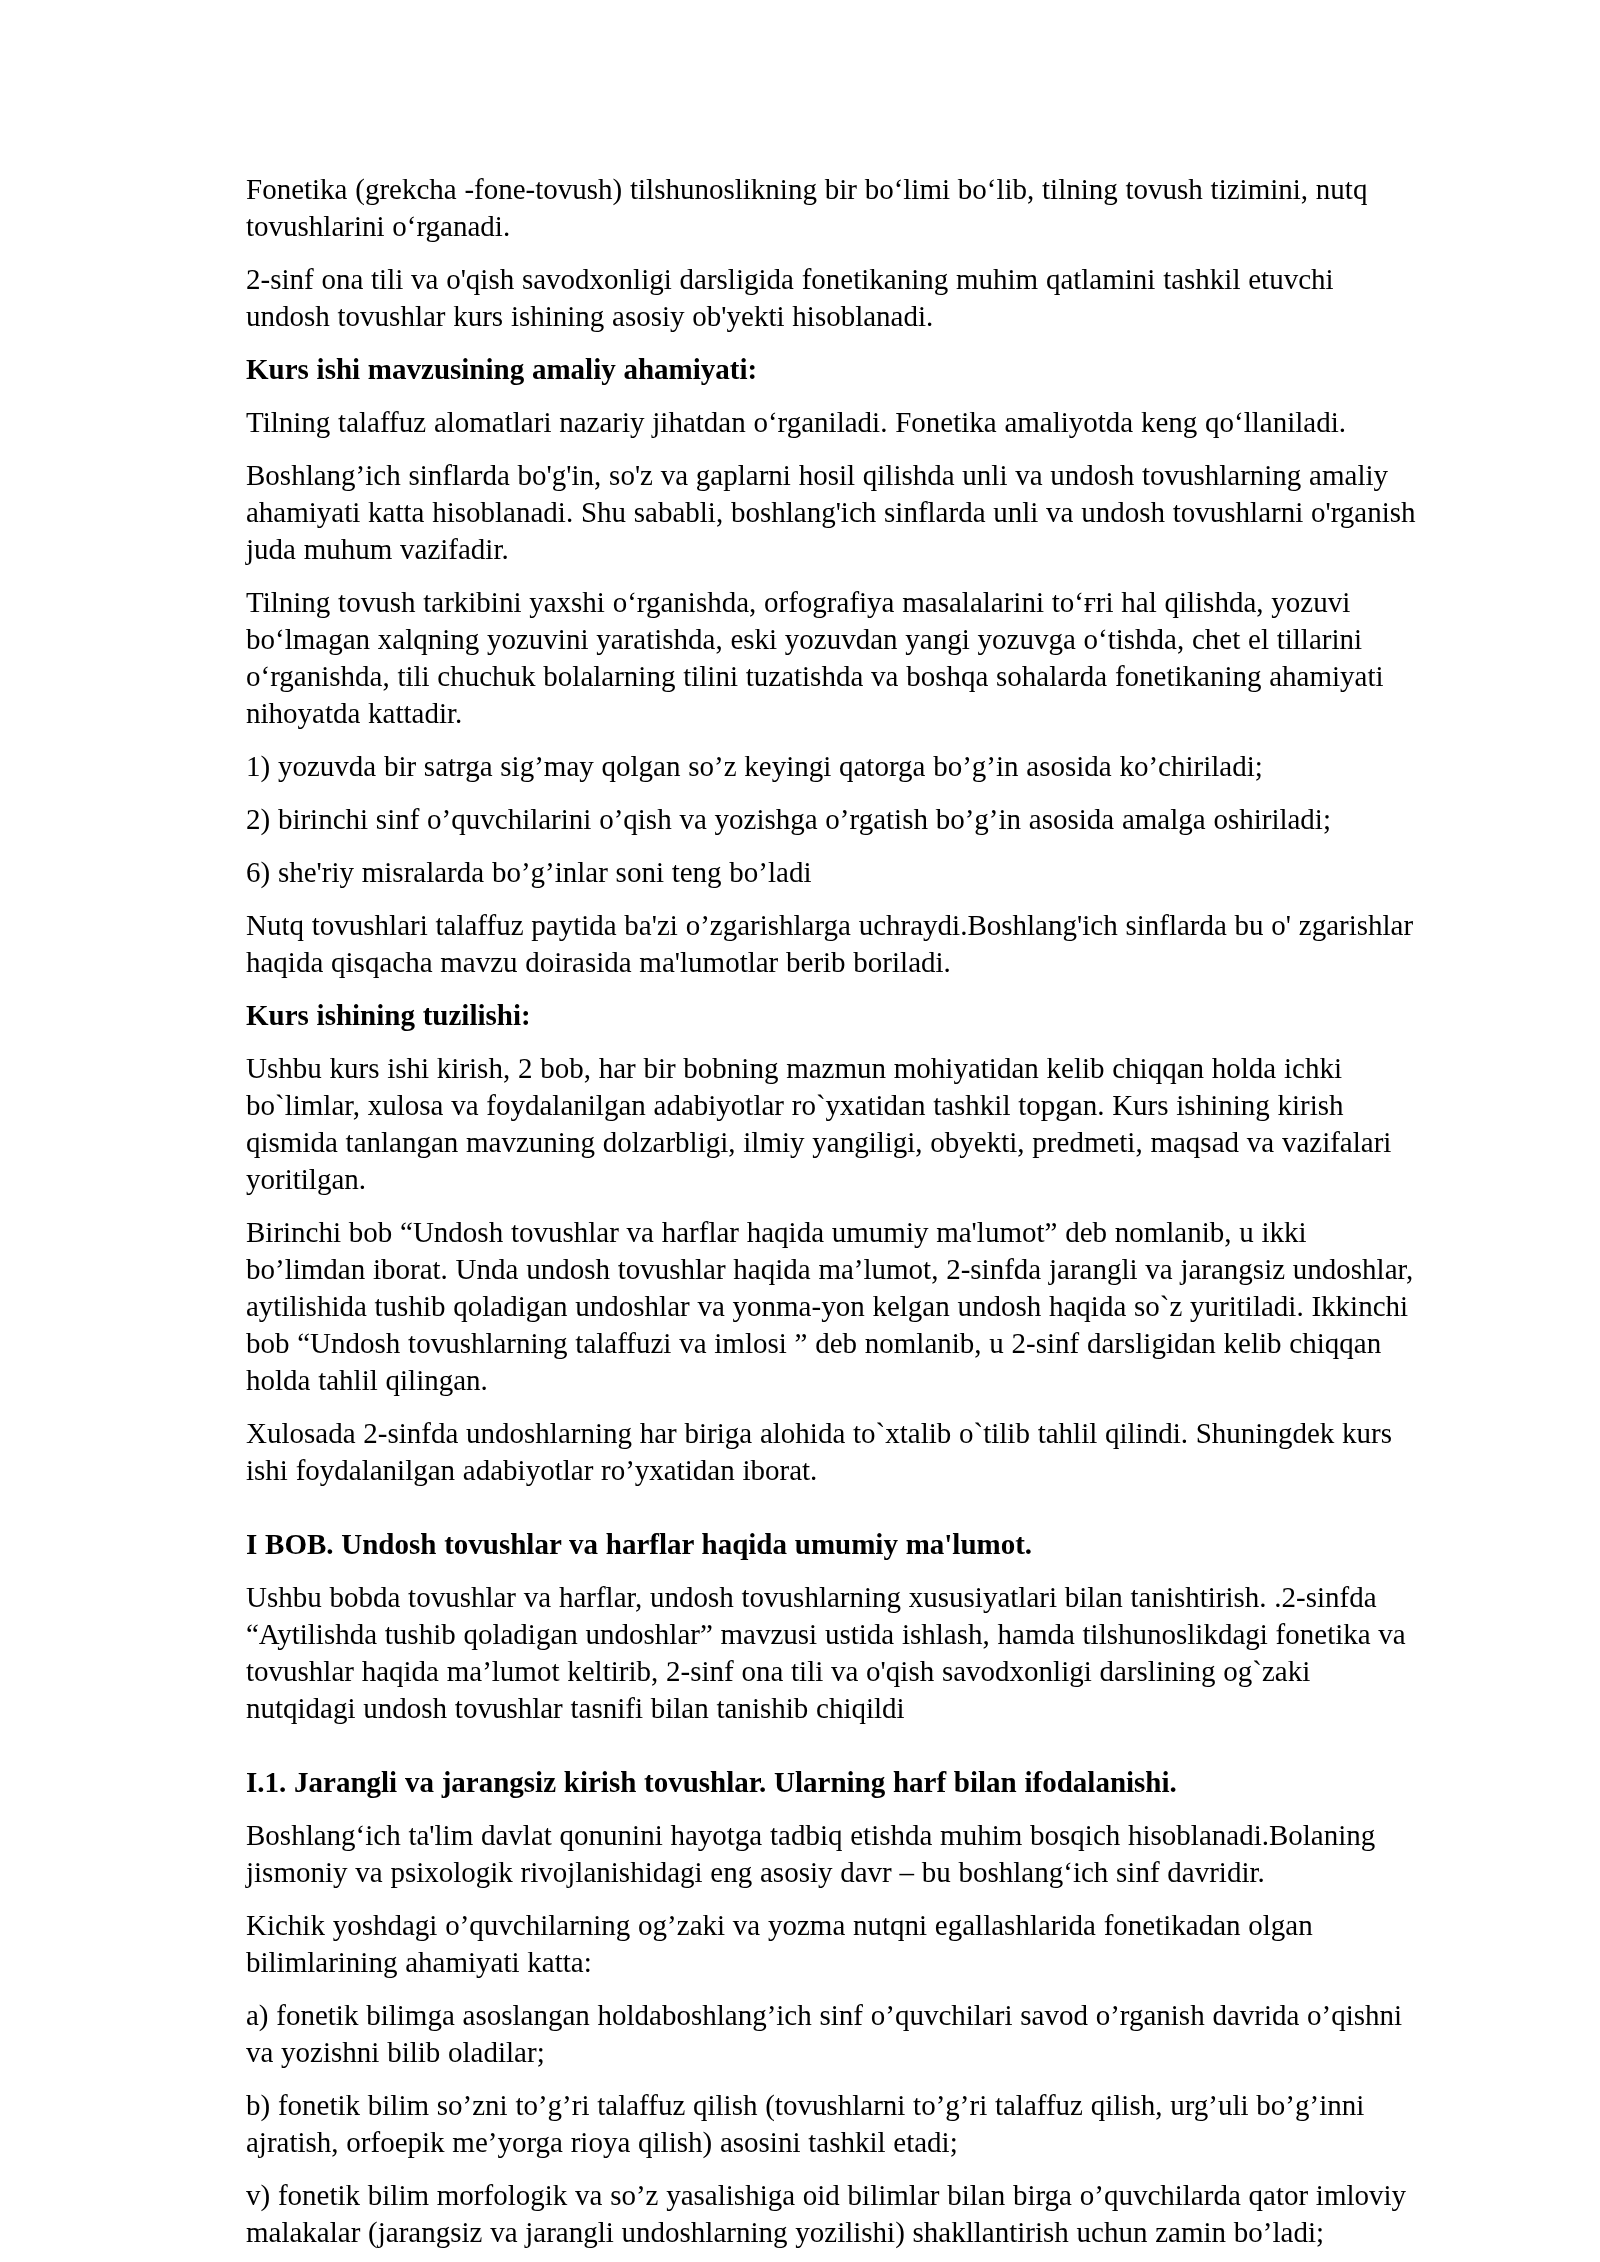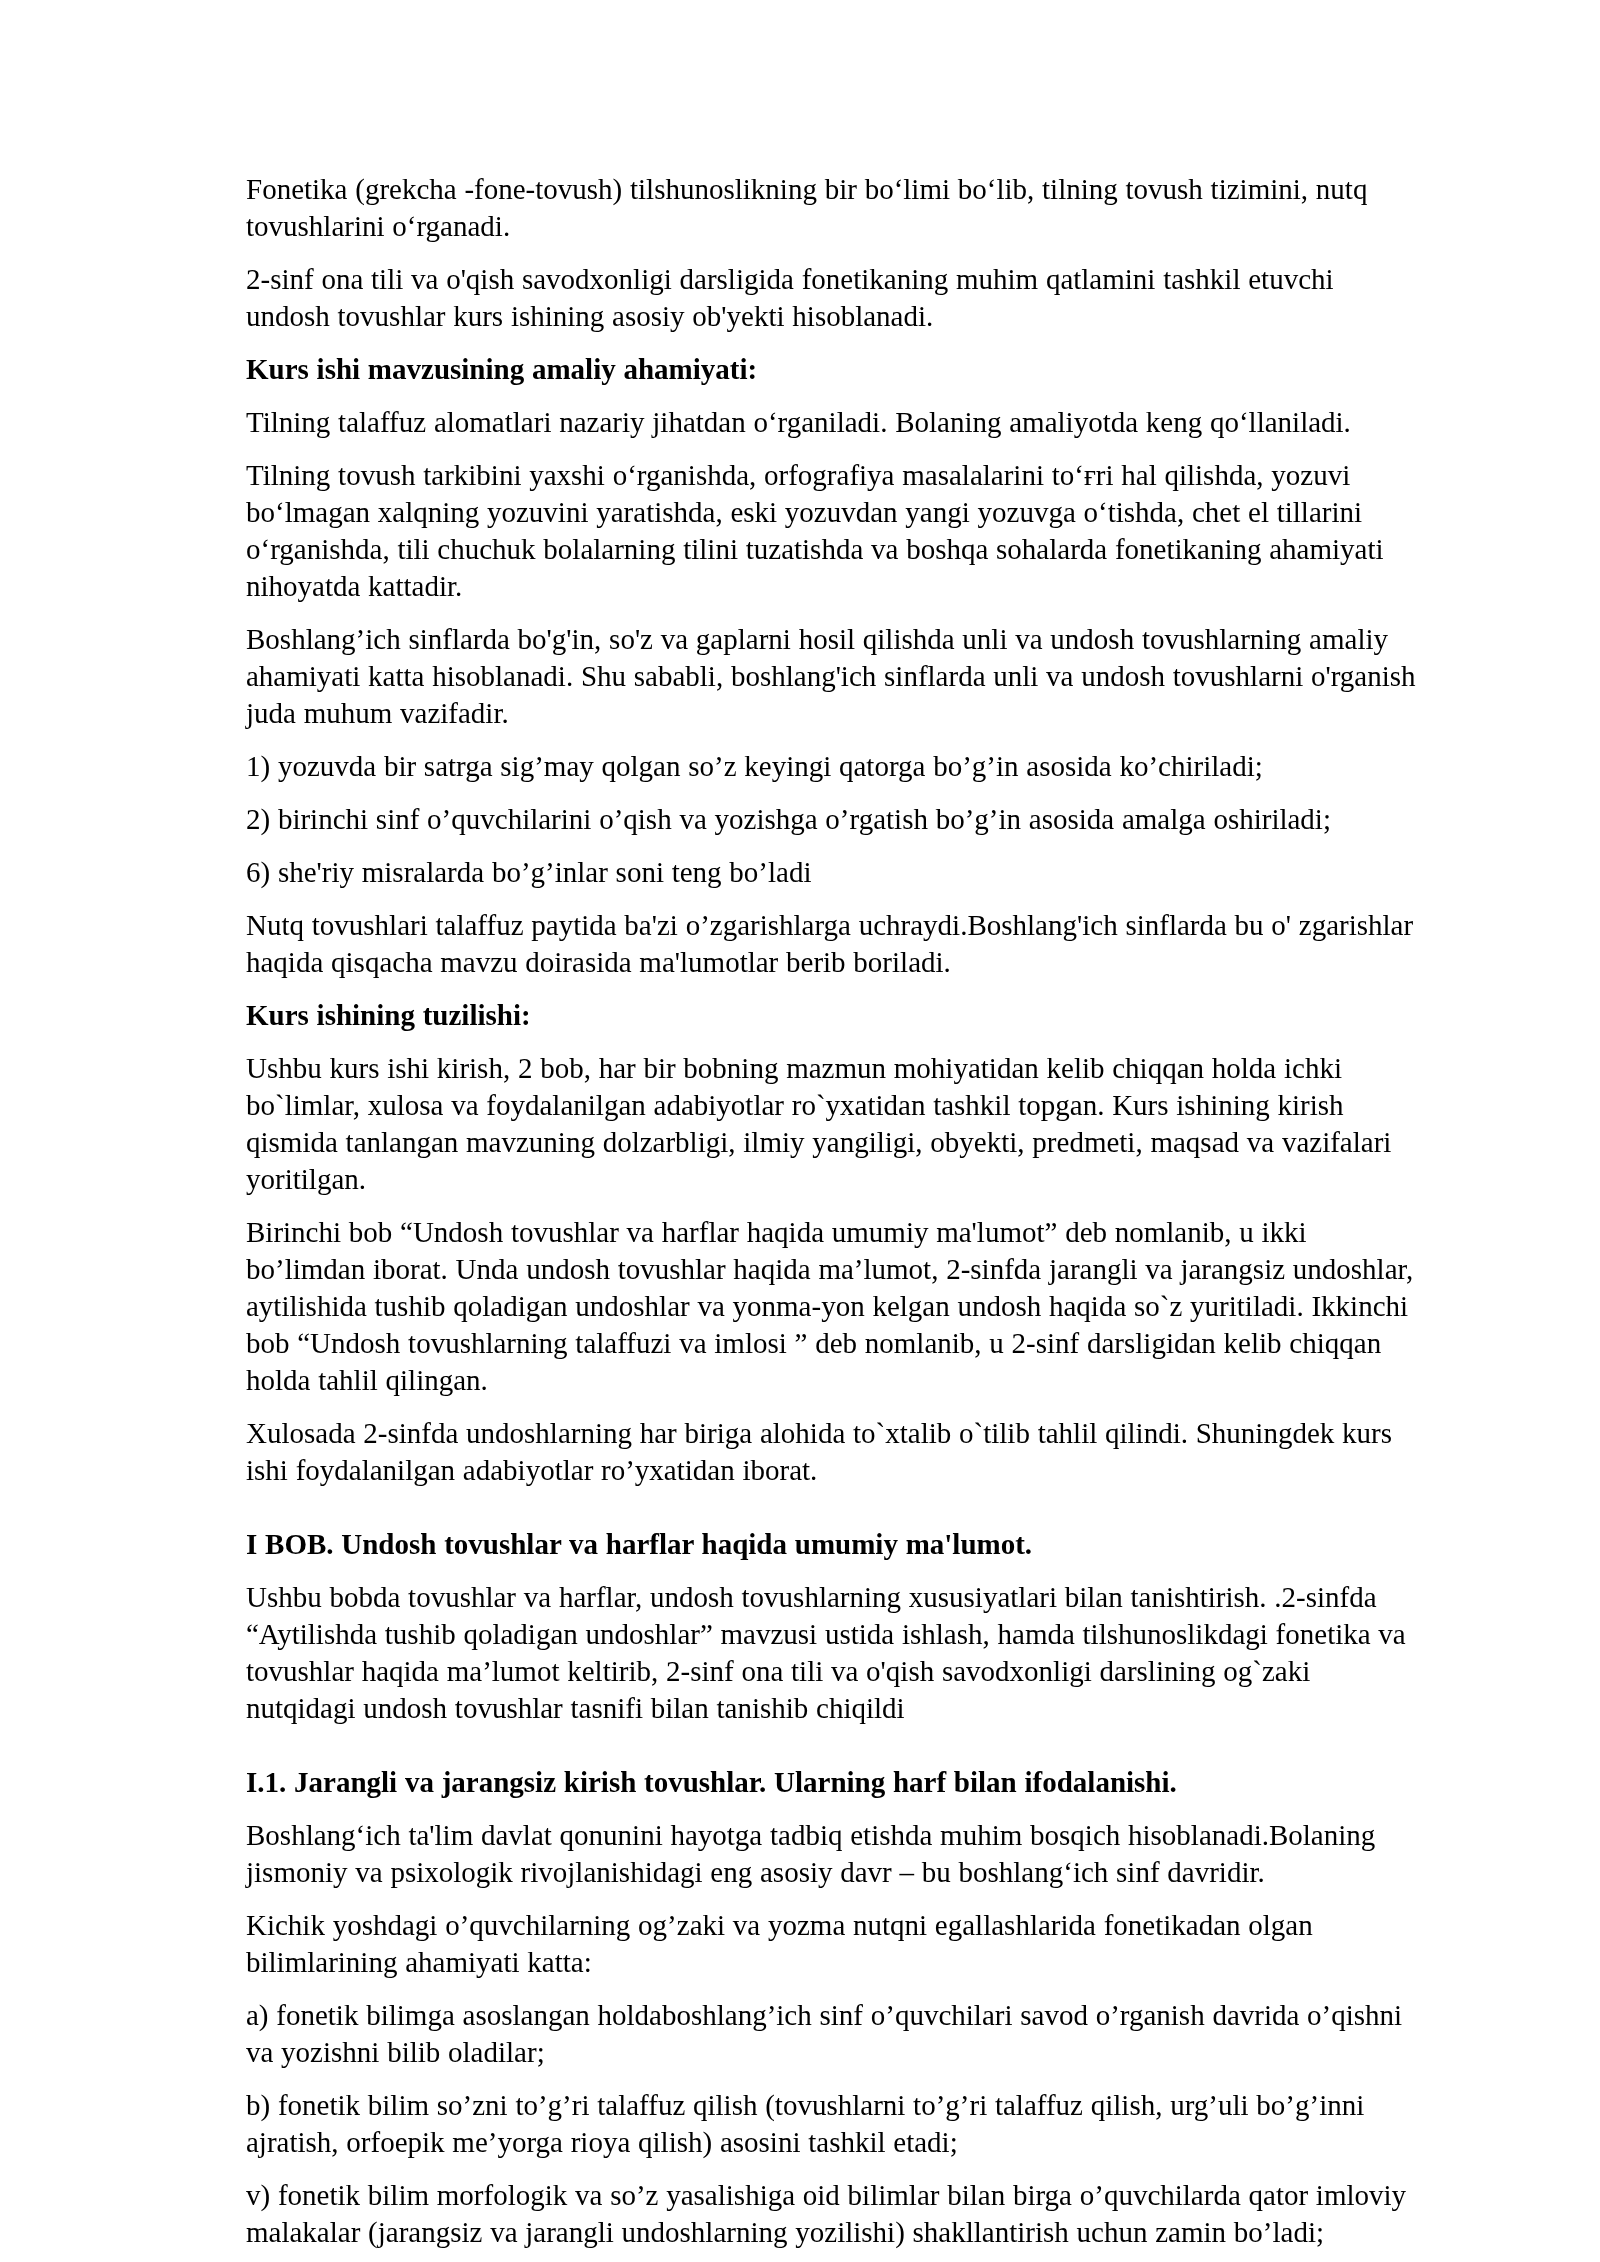--- a/index.html
+++ b/index.html
@@ -38,23 +38,23 @@
     margin-top: 37px;
   }
 </style>
 </head>
 <body>
 
 <div class="page">
   <p>Fonetika (grekcha -fone-tovush) tilshunoslikning bir bo‘limi bo‘lib, tilning tovush tizimini, nutq tovushlarini o‘rganadi.</p>
   <p>2-sinf ona tili va o'qish savodxonligi darsligida fonetikaning muhim qatlamini tashkil etuvchi undosh tovushlar kurs ishining asosiy ob'yekti hisoblanadi.</p>
   <p class="heading">Kurs ishi mavzusining amaliy ahamiyati:</p>
-  <p>Tilning talaffuz alomatlari nazariy jihatdan o‘rganiladi. Bolaning amaliyotda keng qo‘llaniladi.</p>
+  <p>Tilning talaffuz alomatlari nazariy jihatdan o‘rganiladi. Fonetika amaliyotda keng qo‘llaniladi.</p>
+  <p>Boshlang’ich sinflarda bo'g'in, so'z va gaplarni hosil qilishda unli va undosh tovushlarning amaliy ahamiyati katta hisoblanadi. Shu sababli, boshlang'ich sinflarda unli va undosh tovushlarni o'rganish juda muhum vazifadir.</p>
   <p>Tilning tovush tarkibini yaxshi o‘rganishda, orfografiya masalalarini to‘ғri hal qilishda, yozuvi bo‘lmagan xalqning yozuvini yaratishda, eski yozuvdan yangi yozuvga o‘tishda, chet el tillarini o‘rganishda, tili chuchuk bolalarning tilini tuzatishda va boshqa sohalarda fonetikaning ahamiyati nihoyatda kattadir.</p>
-  <p>Boshlang’ich sinflarda bo'g'in, so'z va gaplarni hosil qilishda unli va undosh tovushlarning amaliy ahamiyati katta hisoblanadi. Shu sababli, boshlang'ich sinflarda unli va undosh tovushlarni o'rganish juda muhum vazifadir.</p>
   <p>1) yozuvda bir satrga sig’may qolgan so’z keyingi qatorga bo’g’in asosida ko’chiriladi;</p>
   <p>2) birinchi sinf o’quvchilarini o’qish va yozishga o’rgatish bo’g’in asosida amalga oshiriladi;</p>
   <p>6) she'riy misralarda bo’g’inlar soni teng bo’ladi</p>
   <p>Nutq tovushlari talaffuz paytida ba'zi o’zgarishlarga uchraydi.Boshlang'ich sinflarda bu o' zgarishlar haqida qisqacha mavzu doirasida ma'lumotlar berib boriladi.</p>
   <p class="heading">Kurs ishining tuzilishi:</p>
   <p>Ushbu kurs ishi kirish, 2 bob, har bir bobning mazmun mohiyatidan kelib chiqqan holda ichki bo`limlar, xulosa va foydalanilgan adabiyotlar ro`yxatidan tashkil topgan. Kurs ishining kirish qismida tanlangan mavzuning dolzarbligi, ilmiy yangiligi, obyekti, predmeti, maqsad va vazifalari yoritilgan.</p>
   <p>Birinchi bob “Undosh tovushlar va harflar haqida umumiy ma'lumot” deb nomlanib, u ikki bo’limdan iborat. Unda undosh tovushlar haqida ma’lumot, 2-sinfda jarangli va jarangsiz undoshlar, aytilishida tushib qoladigan undoshlar va yonma-yon kelgan undosh haqida so`z yuritiladi. Ikkinchi bob “Undosh tovushlarning talaffuzi va imlosi ” deb nomlanib, u 2-sinf darsligidan kelib chiqqan holda tahlil qilingan.</p>
   <p>Xulosada 2-sinfda undoshlarning har biriga alohida to`xtalib o`tilib tahlil qilindi. Shuningdek kurs ishi foydalanilgan adabiyotlar ro’yxatidan iborat.</p>
   <p class="heading gap-before">I BOB. Undosh tovushlar va harflar haqida umumiy ma'lumot.</p>
   <p>Ushbu bobda tovushlar va harflar, undosh tovushlarning xususiyatlari bilan tanishtirish. .2-sinfda “Aytilishda tushib qoladigan undoshlar” mavzusi ustida ishlash, hamda tilshunoslikdagi fonetika va tovushlar haqida ma’lumot keltirib, 2-sinf ona tili va o'qish savodxonligi darslining og`zaki nutqidagi undosh tovushlar tasnifi bilan tanishib chiqildi</p>

